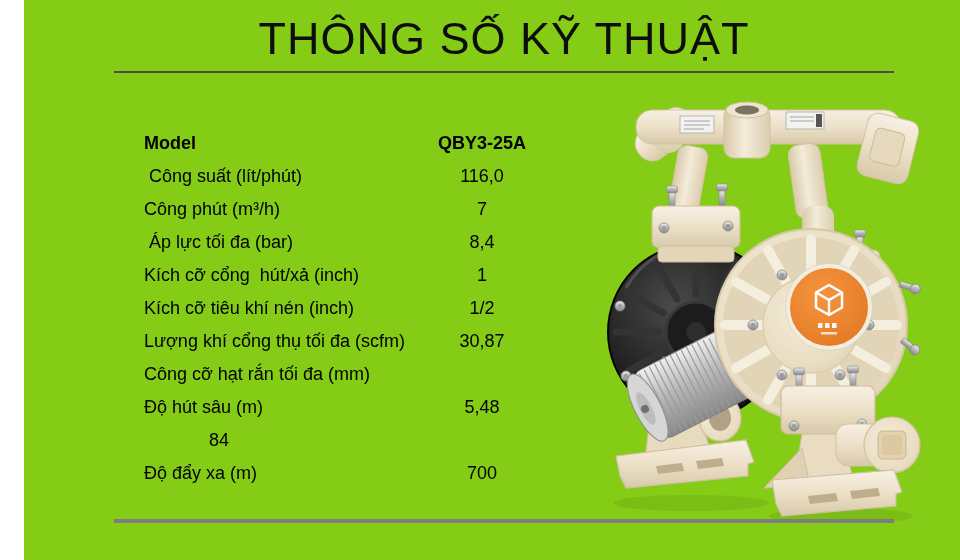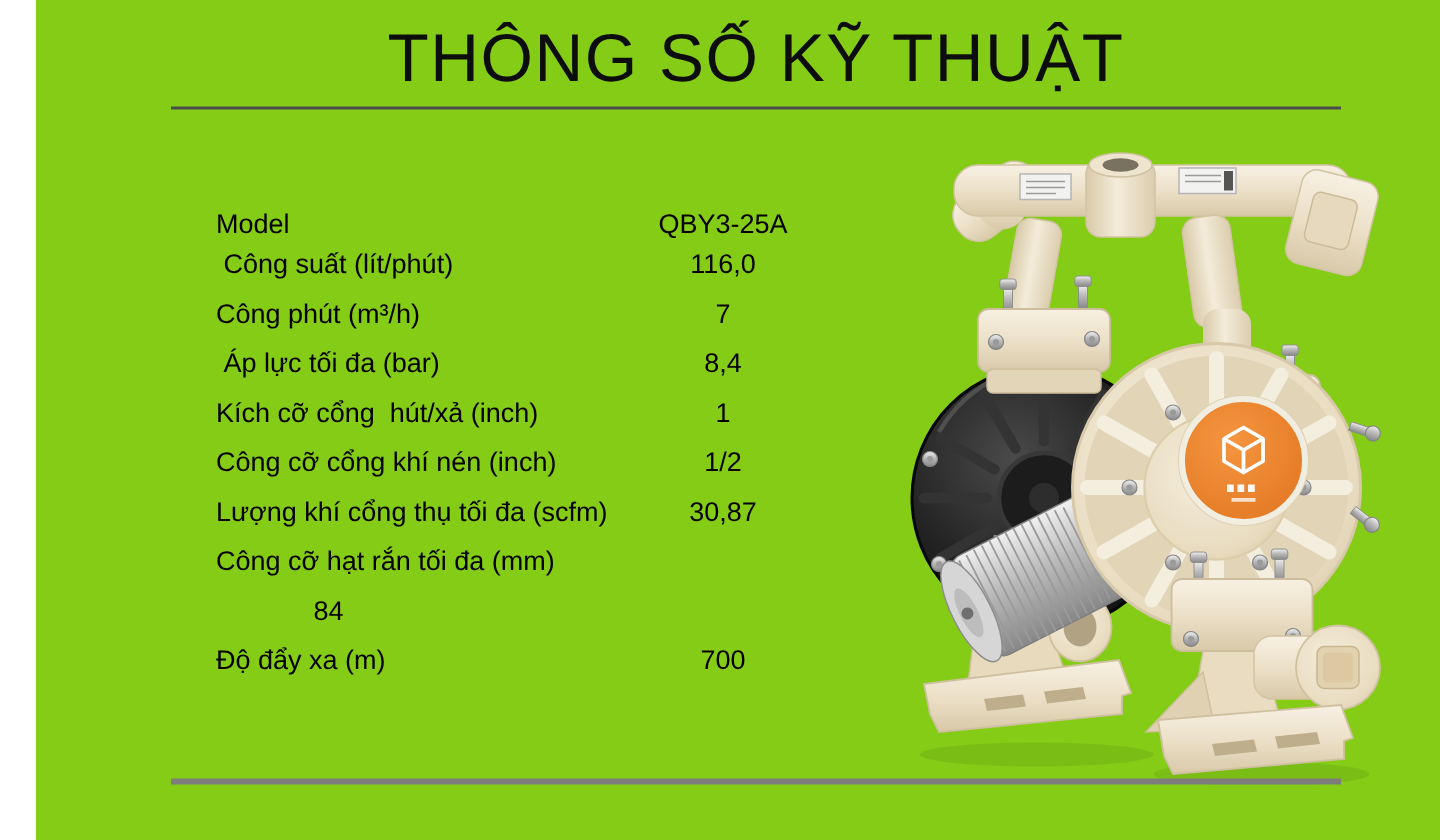--- a/index.html
+++ b/index.html
@@ -8,21 +8,21 @@
 
   .title{position:absolute;top:13px;left:0;width:100%;margin:0;text-align:center;
          font-size:45px;font-weight:400;letter-spacing:1px;color:#0d0d0d;}
   .title-rule{position:absolute;top:71px;left:90px;width:780px;height:2px;background:#4d4d4d;}
   .bottom-rule{position:absolute;top:519px;left:90px;width:780px;height:4px;background:#7d7d7d;}
 
   .spec-table{position:absolute;top:127px;left:120px;width:415px;}
   .row{display:flex;height:33px;align-items:center;font-size:18px;color:#000000;}
   .row .label{width:263px;white-space:pre;}
   .row .value{width:150px;text-align:center;white-space:pre;}
-  .row.header{font-weight:400;align-items:flex-end;}
+  .row.header{font-weight:700;}
 
   .product{position:absolute;top:88px;left:572px;width:380px;height:435px;margin:0;}
   .product svg{display:block;width:100%;height:100%;}
 </style>
 </head>
 <body>
 
 <div class="page">
 
   <h1 class="title">THÔNG SỐ KỸ THUẬT</h1>
@@ -43,29 +43,33 @@
     </div>
     <div class="row">
       <span class="label"> Áp lực tối đa (bar)</span>
       <span class="value">8,4</span>
     </div>
     <div class="row">
       <span class="label">Kích cỡ cổng  hút/xả (inch)</span>
       <span class="value">1</span>
     </div>
     <div class="row">
-      <span class="label">Công cỡ cổng khí nén (inch)</span>
+      <span class="label">Kích cỡ tiêu khí nén (inch)</span>
       <span class="value">1/2</span>
     </div>
     <div class="row">
       <span class="label">Lượng khí cổng thụ tối đa (scfm)</span>
       <span class="value">30,87</span>
     </div>
     <div class="row">
       <span class="label">Công cỡ hạt rắn tối đa (mm)</span>
+    </div>
+    <div class="row">
+      <span class="label">Độ hút sâu (m)</span>
+      <span class="value">5,48</span>
     </div>
     <div class="row">
       <span class="value">84</span>
     </div>
     <div class="row">
       <span class="label">Độ đẩy xa (m)</span>
       <span class="value">700</span>
     </div>
   </div>
 

